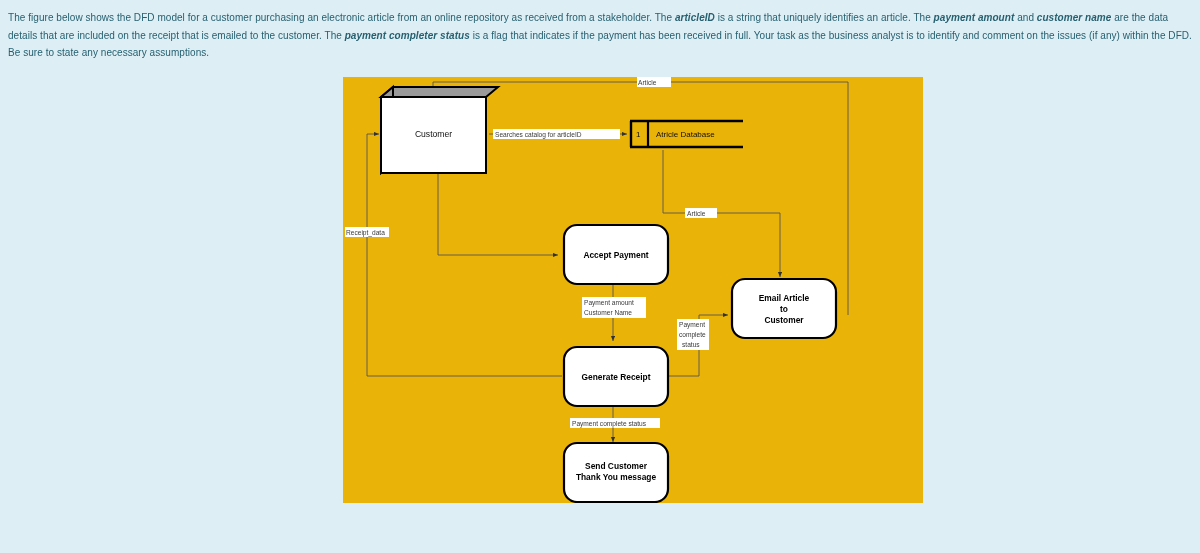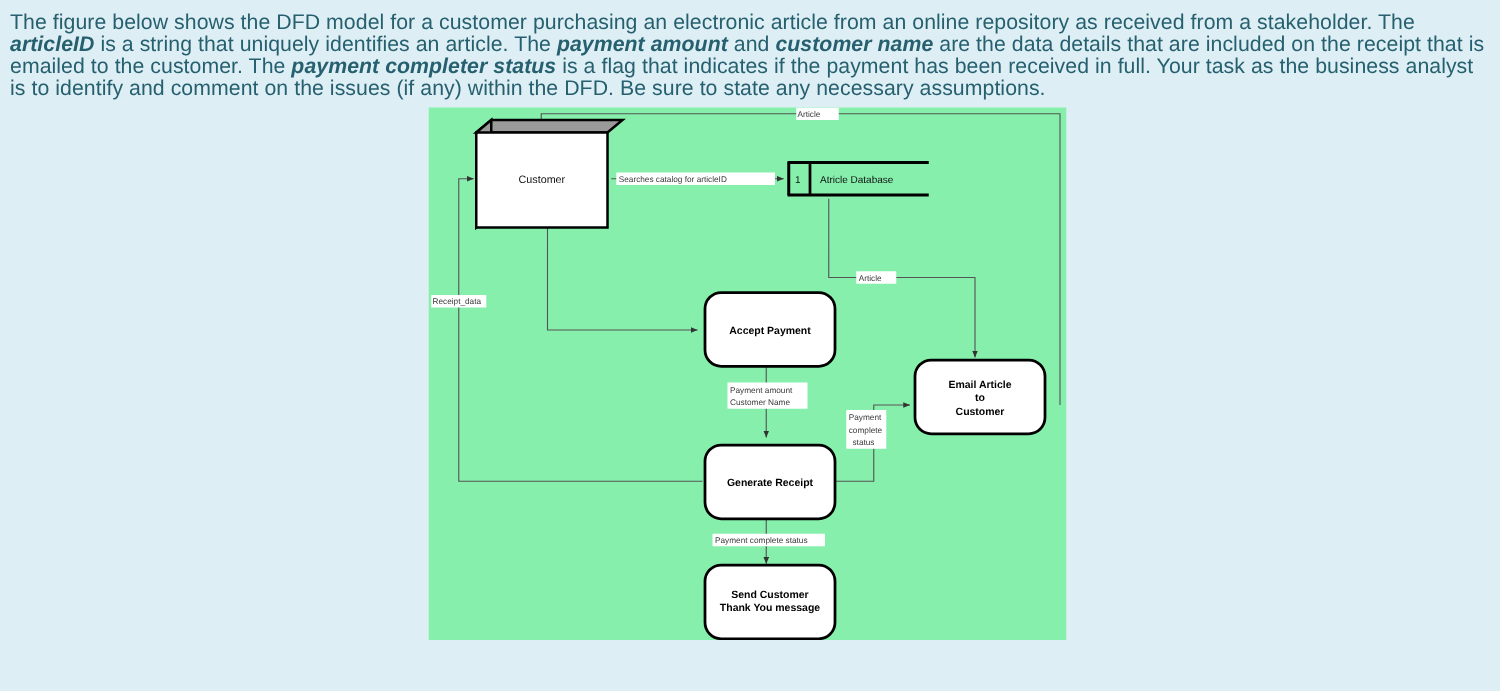--- a/index.html
+++ b/index.html
@@ -14,36 +14,36 @@
     font-family: "Liberation Sans", sans-serif;
     color: #2b5d6e;
     overflow: hidden;
     position: relative;
   }
   #prompt-text {
     position: absolute;
     left: 8px;
     top: 9px;
     width: 1186px;
-    font-size: 17px;
+    font-size: 10px;
     line-height: 17.5px;
     color: #26606f;
     letter-spacing: 0.05px;
   }
   #prompt-text b {
     font-weight: bold;
     font-style: italic;
   }
   #diagram-canvas {
     position: absolute;
     left: 343px;
-    top: 86px;
-    width: 510px;
+    top: 77px;
+    width: 580px;
     height: 426px;
-    background: #86efac;
+    background: #eab308;
   }
   #diagram-canvas svg {
     display: block;
   }
   .flow-label {
     font-family: "Liberation Sans", sans-serif;
     font-size: 6.6px;
     fill: #3a3a3a;
   }
   .node-label {

